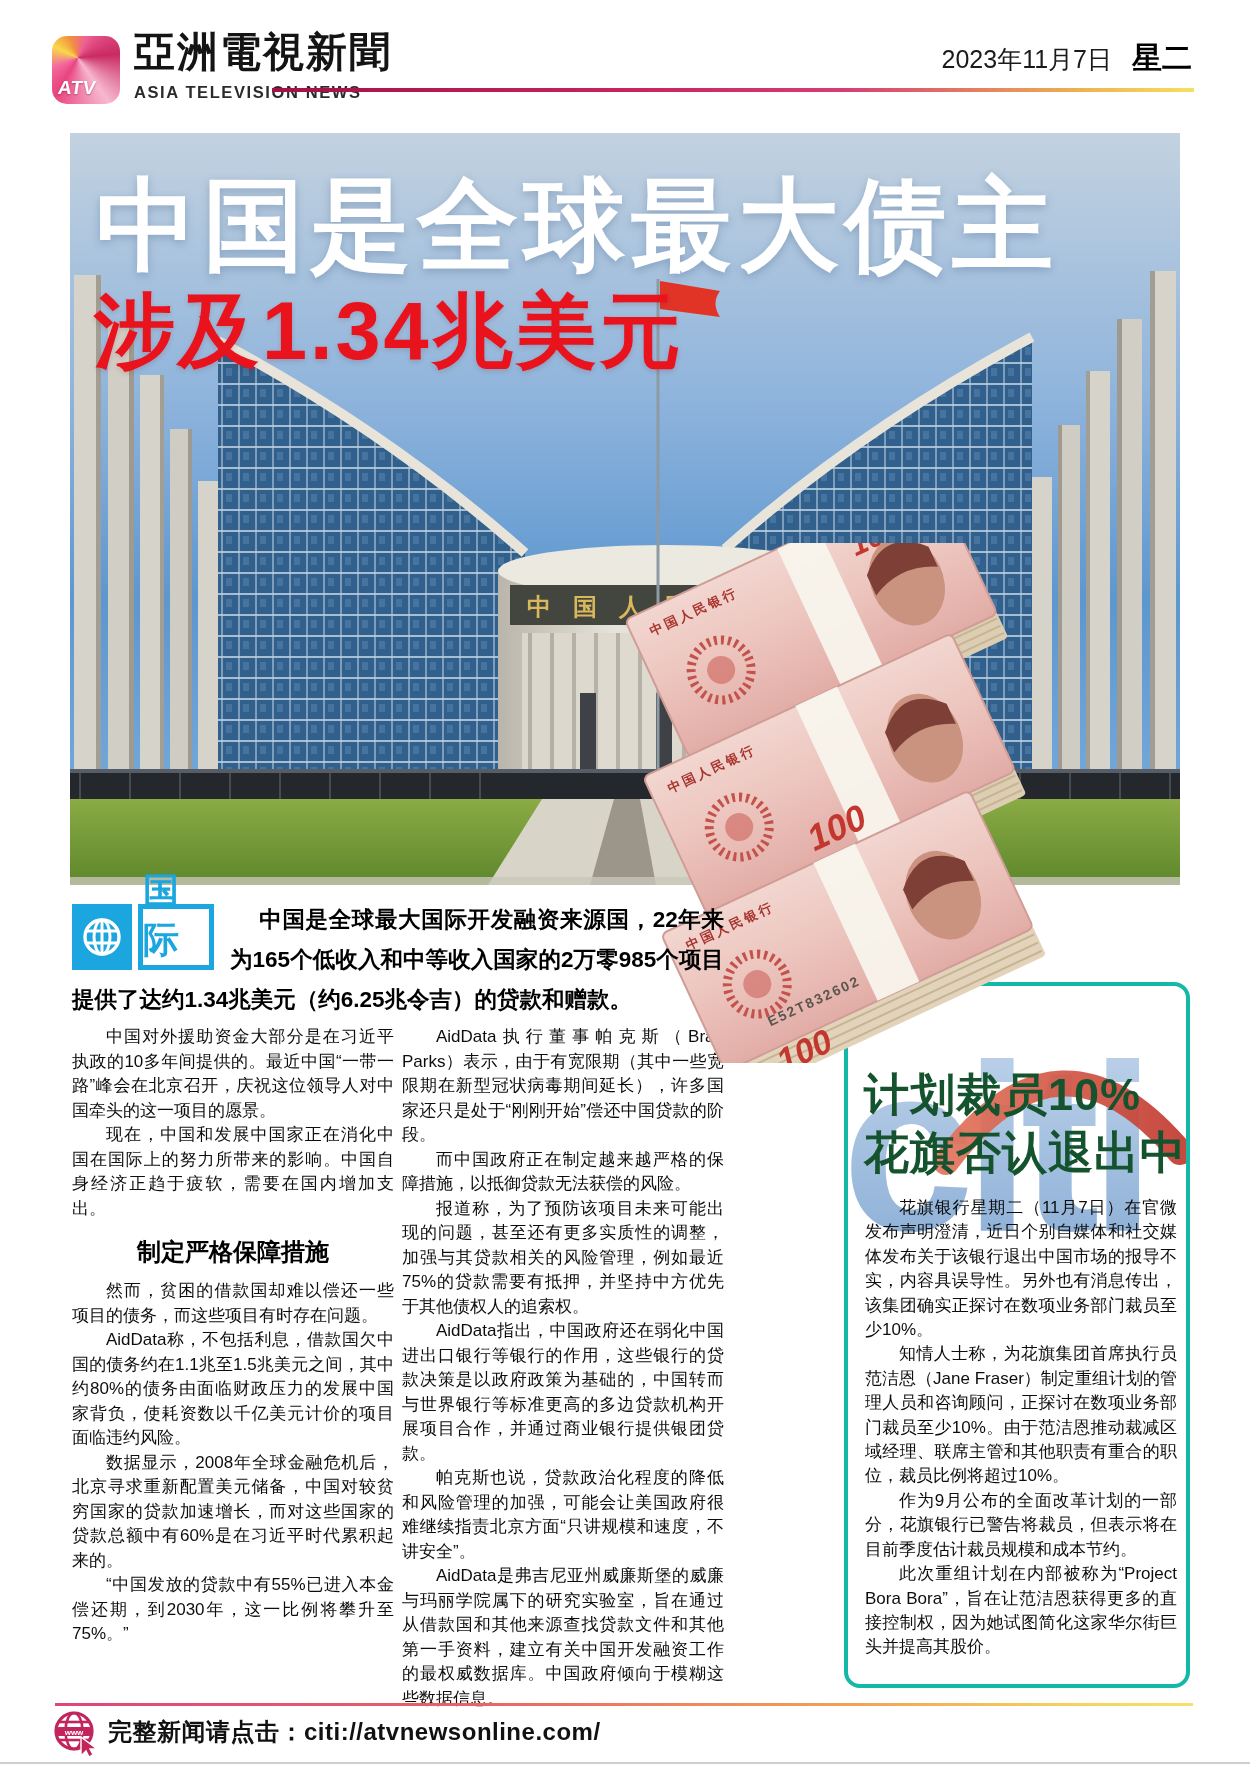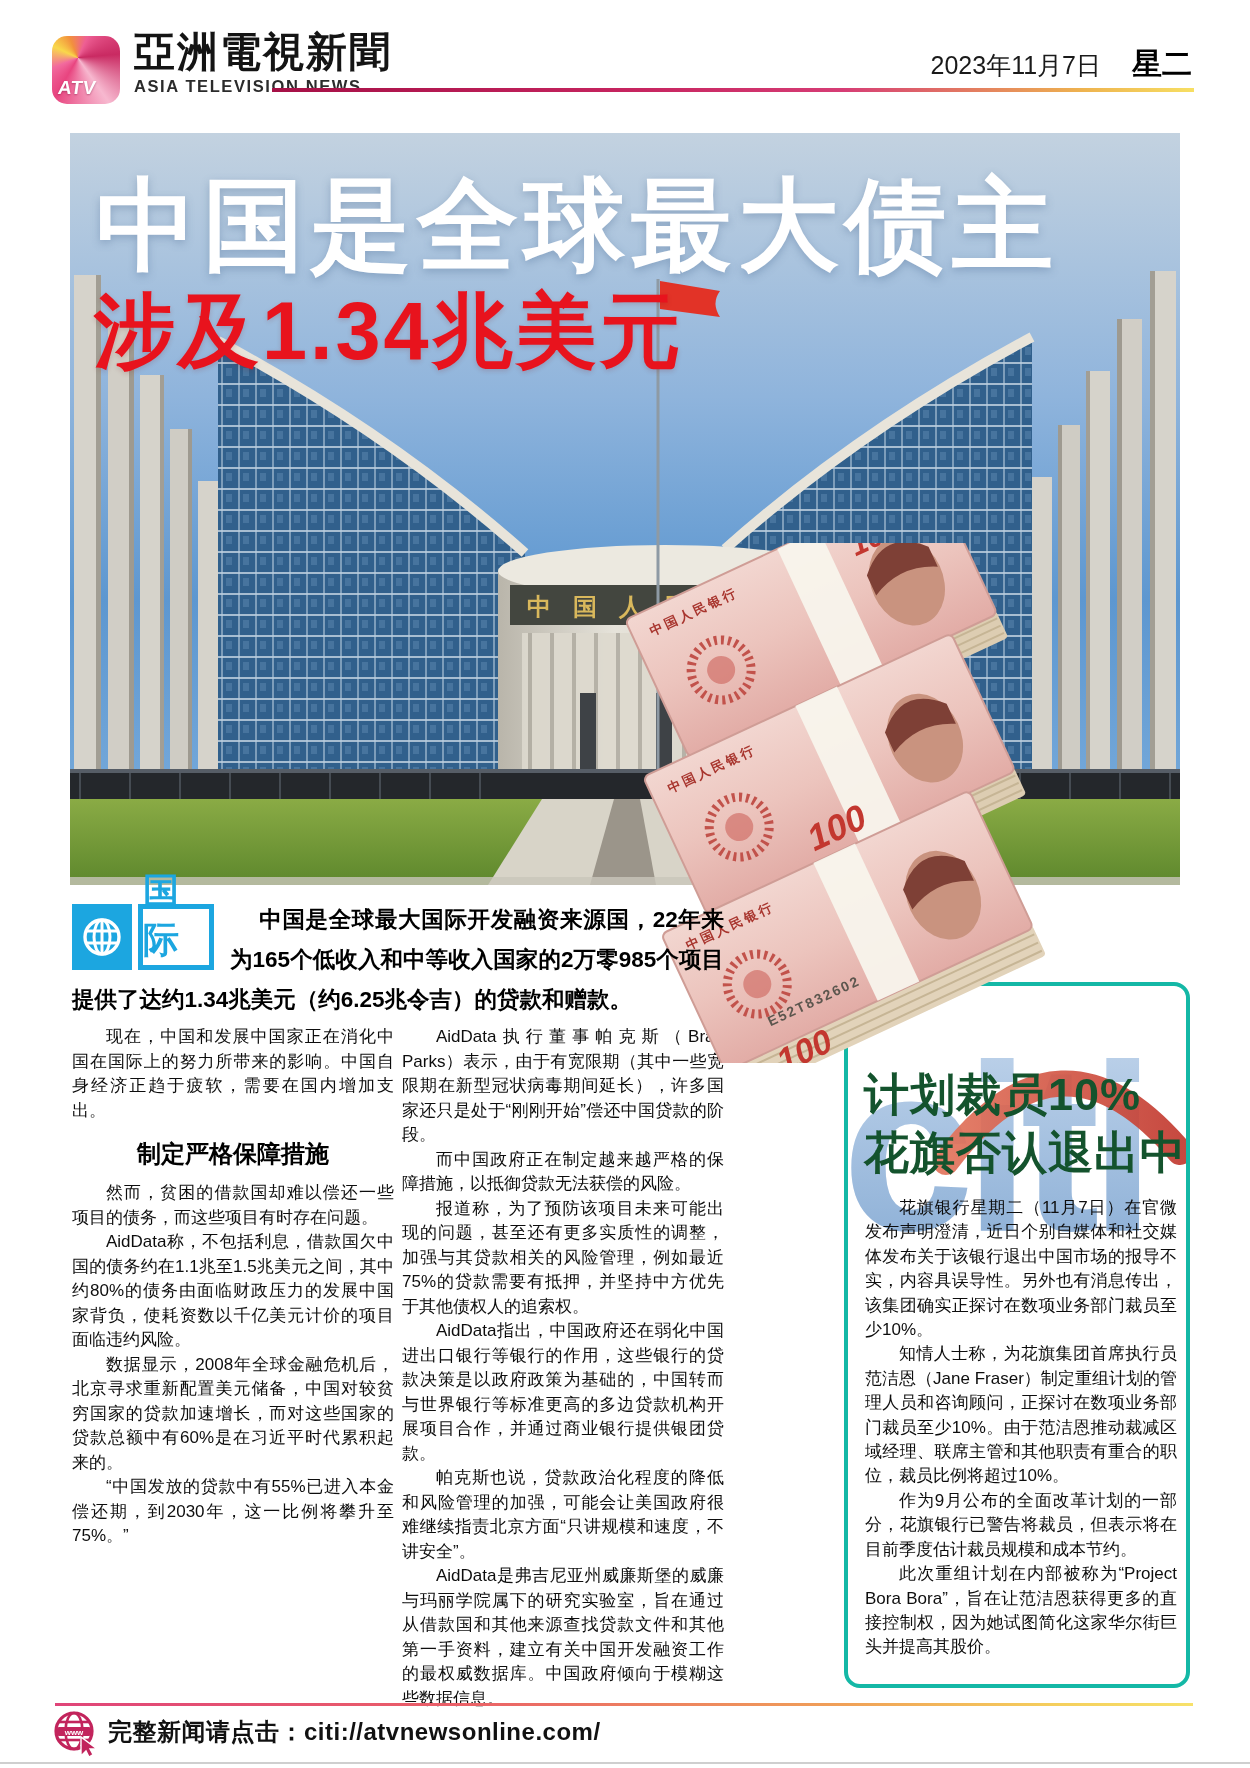--- a/index.html
+++ b/index.html
@@ -16,22 +16,22 @@
       conic-gradient(from 210deg at 38% 32%, #e8447f, #f26a9e 38deg, #f9d84a 85deg,
         #f2903d 128deg, #ee5f94 175deg, #c92a62 235deg, #f7b8cf 295deg, #e8447f 360deg);
     overflow:hidden;
   }
   .logo span{
     position:absolute;left:6px;bottom:5px;color:#fff;font-weight:900;font-size:19px;
     transform:skewX(-8deg);letter-spacing:0.5px;text-shadow:0 1px 2px rgba(120,20,60,.45);
   }
   .brand{position:absolute;left:134px;top:30px;}
   .brand-cn{font-size:41px;font-weight:900;color:#141414;letter-spacing:2px;line-height:44px;}
-  .brand-en{font-size:16.5px;font-weight:700;color:#2b2b2b;letter-spacing:1.6px;margin-top:3px;}
-  .date-block{position:absolute;right:58px;top:44px;display:flex;align-items:baseline;gap:31px;}
+  .brand-en{font-size:16.5px;font-weight:700;color:#2b2b2b;letter-spacing:1.6px;margin-top:9px;}
+  .date-block{position:absolute;right:58px;top:38px;display:flex;align-items:baseline;gap:20px;}
   .date-txt{font-size:25px;color:#1a1a1a;}
   .weekday-txt{font-size:30px;font-weight:900;color:#000;}
   .header-line{
     position:absolute;left:272px;top:88px;width:922px;height:3.5px;
     background:linear-gradient(90deg,#a51046 0%,#c72560 40%,#d63d75 62%,#eeb34f 88%,#f7df63 100%);
   }
   
   .hero{position:absolute;left:70px;top:133px;width:1110px;height:752px;overflow:hidden;z-index:1;}
   .hero svg{position:absolute;left:0;top:0;}
   .hero-h1{
@@ -296,20 +296,21 @@
         </svg>
       </div>
       <div class="badge-label-box">
         <span>国际</span>
       </div>
     </div>
     <p class="lead-text">中国是全球最大国际开发融资来源国，22年来为165个低收入和中等收入国家的2万零985个项目提供了达约1.34兆美元（约6.25兆令吉）的贷款和赠款。</p>
   </div>
 
   <div class="col col1">
+    <p>中国对外援助资金大部分是在习近平执政的10多年间提供的。最近中国“一带一路”峰会在北京召开，庆祝这位领导人对中国牵头的这一项目的愿景。</p>
     <p>现在，中国和发展中国家正在消化中国在国际上的努力所带来的影响。中国自身经济正趋于疲软，需要在国内增加支出。</p>
     <div class="subhead">制定严格保障措施</div>
     <p>然而，贫困的借款国却难以偿还一些项目的债务，而这些项目有时存在问题。</p>
     <p>AidData称，不包括利息，借款国欠中国的债务约在1.1兆至1.5兆美元之间，其中约80%的债务由面临财政压力的发展中国家背负，使耗资数以千亿美元计价的项目面临违约风险。</p>
     <p>数据显示，2008年全球金融危机后，北京寻求重新配置美元储备，中国对较贫穷国家的贷款加速增长，而对这些国家的贷款总额中有60%是在习近平时代累积起来的。</p>
     <p>“中国发放的贷款中有55%已进入本金偿还期，到2030年，这一比例将攀升至75%。”</p>
   </div>
 
   <div class="col col2">
     <p>AidData执行董事帕克斯（Brad Parks）表示，由于有宽限期（其中一些宽限期在新型冠状病毒期间延长），许多国家还只是处于“刚刚开始”偿还中国贷款的阶段。</p>

